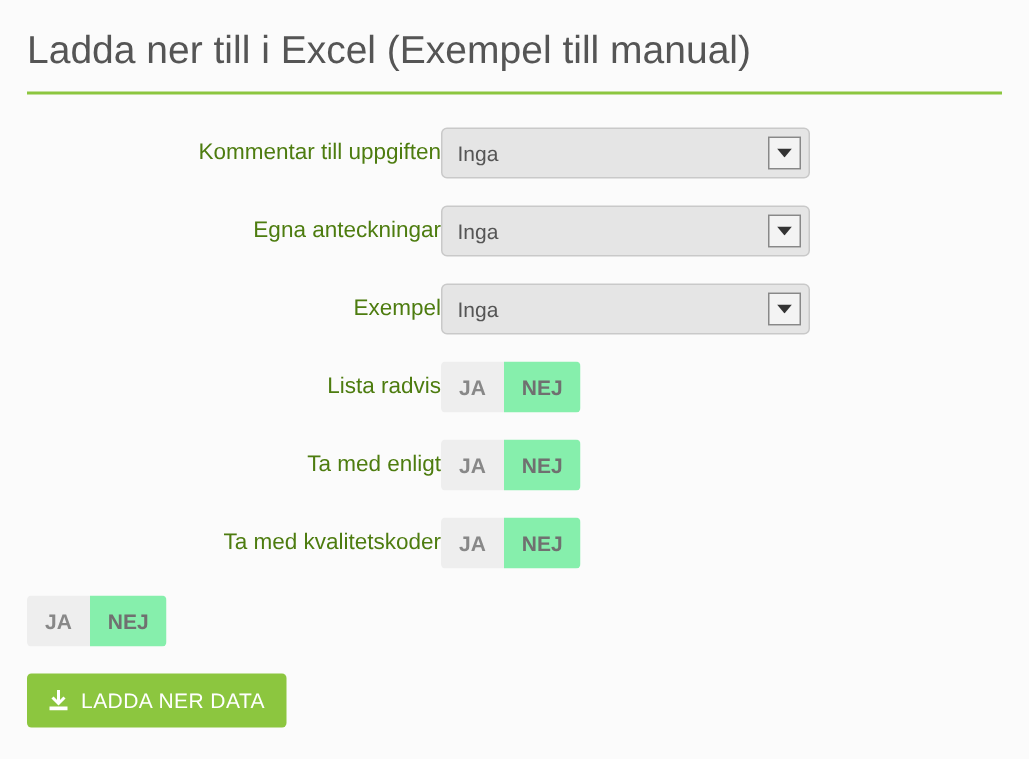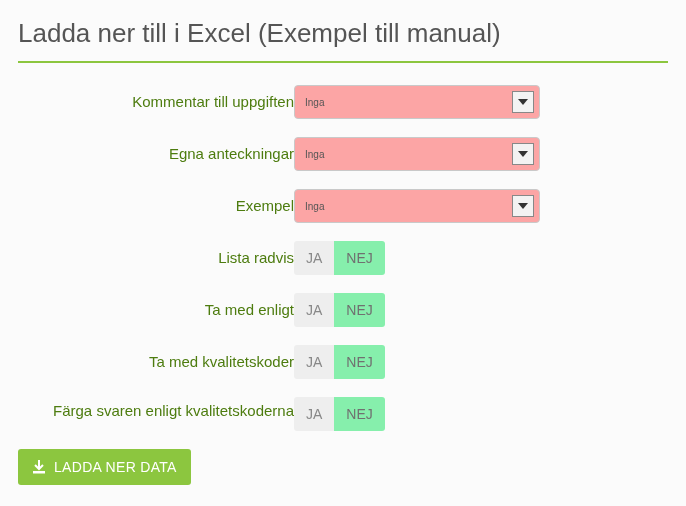--- a/index.html
+++ b/index.html
@@ -41,25 +41,25 @@
   .form-label.multi {
     padding-top: 4px;
   }
   .select-wrap {
     position: relative;
     width: 246px;
   }
   .select {
     width: 100%;
     height: 34px;
-    background: #fca5a5;
+    background: #e5e5e5;
     border: 1px solid #c9c9c9;
     border-radius: 4px;
     padding: 0 34px 0 10px;
-    font-size: 10px;
+    font-size: 14px;
     color: #555;
     cursor: pointer;
     display: flex;
     align-items: center;
   }
   .chevron-box {
     position: absolute;
     right: 6px;
     top: 6px;
     width: 22px;
@@ -74,21 +74,21 @@
   .chevron-box svg { display: block; }
   .toggle-group {
     display: inline-flex;
     border-radius: 3px;
     overflow: hidden;
   }
   .toggle-btn {
     height: 34px;
     padding: 0 12px;
     font-size: 14px;
-    font-weight: 400;
+    font-weight: 700;
     border: none;
     cursor: pointer;
     color: #888;
     background: #eee;
     display: flex;
     align-items: center;
   }
   .toggle-btn.active {
     background: #86efac;
     color: #707070;
@@ -181,21 +181,20 @@
 
 <div class="form-row">
   <div class="form-label">Ta med kvalitetskoder</div>
   <div class="toggle-group">
     <button class="toggle-btn">JA</button>
     <button class="toggle-btn active">NEJ</button>
   </div>
 </div>
 
 <div class="form-row multi">
-  <div class="form-label multi">Färga svaren enligt kvalitetskoderna</div>
   <div class="toggle-group">
     <button class="toggle-btn">JA</button>
     <button class="toggle-btn active">NEJ</button>
   </div>
 </div>
 
 <div class="action-row">
   <button class="action-btn">
     <span>
       <svg width="14" height="14" viewBox="0 0 14 14" fill="#fff">

